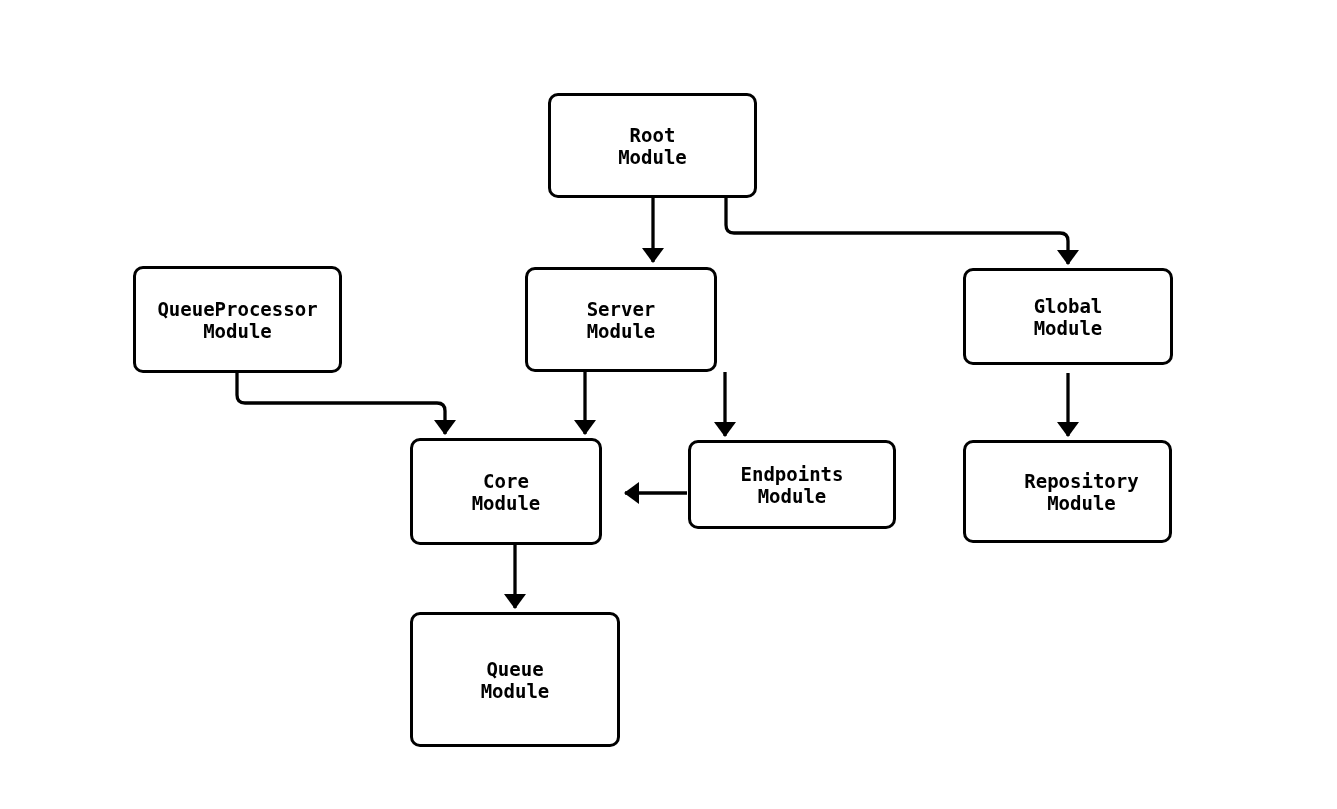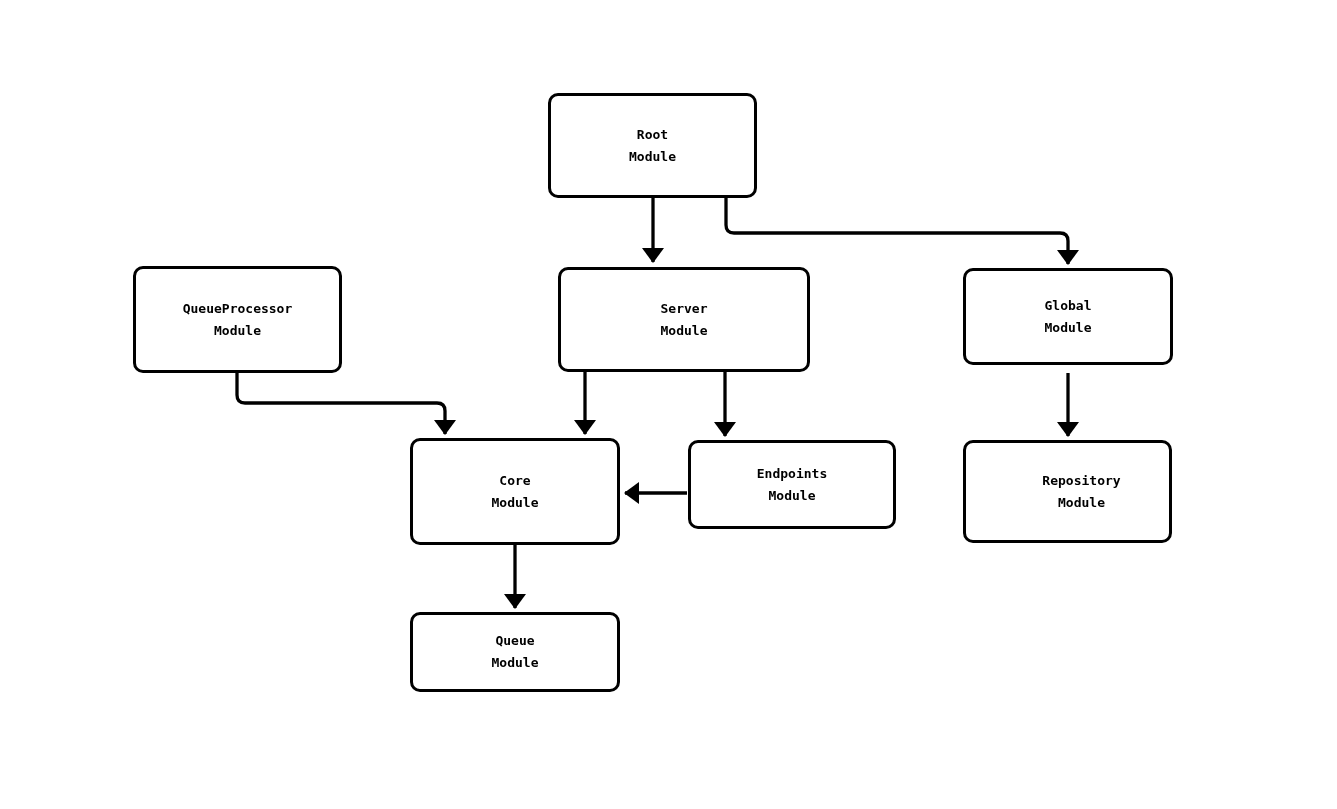--- a/index.html
+++ b/index.html
@@ -31,21 +31,21 @@
     position: absolute;
     box-sizing: border-box;
     border: 3px solid #000000;
     border-radius: 10px;
     background: #ffffff;
     display: flex;
     flex-direction: column;
     align-items: center;
     justify-content: center;
     text-align: center;
-    font-size: 13px;
+    font-size: 19px;
     font-weight: 700;
     line-height: 22px;
     color: #000000;
   }
   .node span { display: block; }
 </style>
 </head>
 <body>
 
 <div class="canvas">
@@ -71,43 +71,43 @@
   <div class="node" style="left: 548px; top: 93px; width: 209px; height: 105px;">
     <span>Root</span>
     <span>Module</span>
   </div>
 
   <div class="node" style="left: 133px; top: 266px; width: 209px; height: 107px;">
     <span>QueueProcessor</span>
     <span>Module</span>
   </div>
 
-  <div class="node" style="left: 558px; top: 267px; width: 252px; height: 105px;">
+  <div class="node" style="left: 525px; top: 267px; width: 192px; height: 105px;">
     <span>Server</span>
     <span>Module</span>
   </div>
 
   <div class="node" style="left: 963px; top: 268px; width: 210px; height: 97px;">
     <span>Global</span>
     <span>Module</span>
   </div>
 
-  <div class="node" style="left: 410px; top: 438px; width: 210px; height: 107px;">
+  <div class="node" style="left: 410px; top: 438px; width: 192px; height: 107px;">
     <span>Core</span>
     <span>Module</span>
   </div>
 
   <div class="node" style="left: 688px; top: 440px; width: 208px; height: 89px;">
     <span>Endpoints</span>
     <span>Module</span>
   </div>
 
   <div class="node" style="left: 963px; top: 440px; width: 209px; height: 103px; padding-left: 28px;">
     <span>Repository</span>
     <span>Module</span>
   </div>
 
-  <div class="node" style="left: 410px; top: 612px; width: 210px; height: 80px;">
+  <div class="node" style="left: 410px; top: 612px; width: 210px; height: 135px;">
     <span>Queue</span>
     <span>Module</span>
   </div>
 
 </div>
 
 </body></html>

